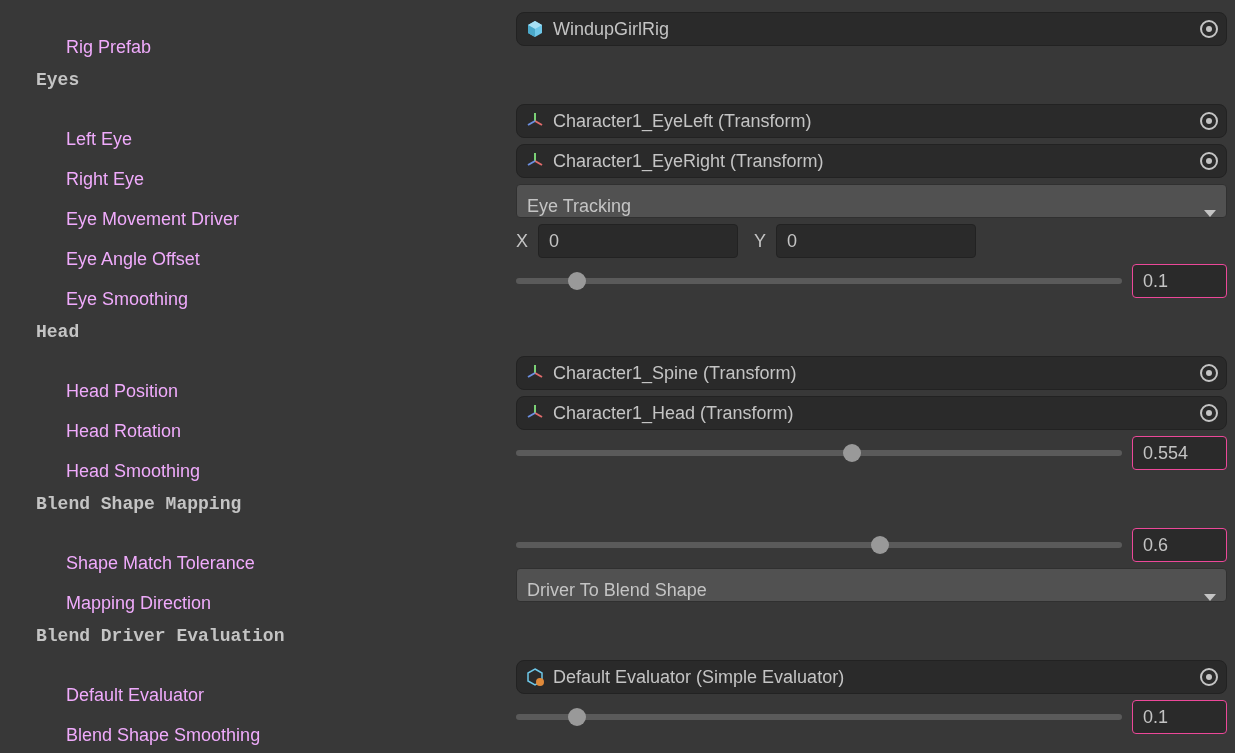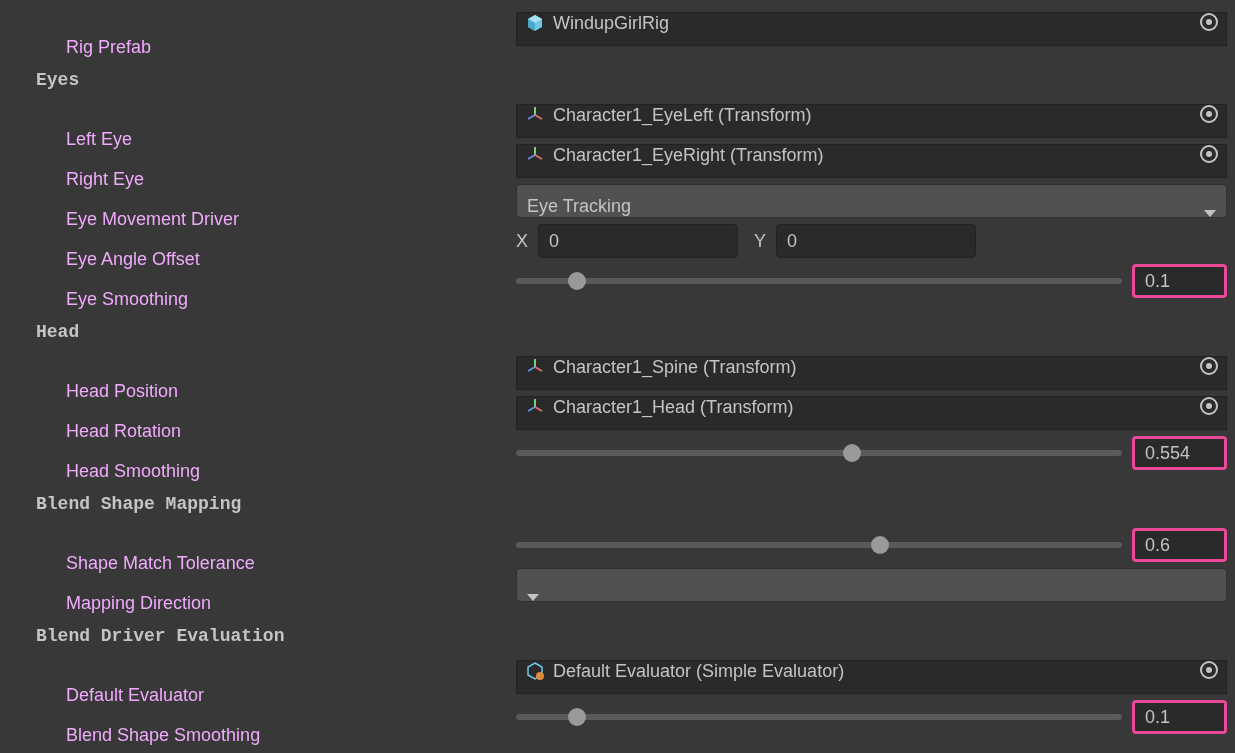--- a/index.html
+++ b/index.html
@@ -36,23 +36,24 @@
     flex: 1 1 auto;
     display: flex;
     align-items: center;
     gap: 6px;
     height: 100%;
   }
   .object-field {
     flex: 1;
     background: #2a2a2a;
     border: 1px solid #222;
-    border-radius: 0;
+    border-radius: 8px;
     height: 34px;
     display: flex;
+    align-items: center;
     padding: 0 8px;
     gap: 8px;
   }
   .object-field .text { flex: 1; color: #c4c4c4; }
   .target-icon {
     width: 18px; height: 18px;
     border: 2px solid #c4c4c4;
     border-radius: 50%;
     position: relative;
     flex-shrink: 0;
@@ -110,21 +111,21 @@
     position: absolute;
     width: 18px; height: 18px;
     background: #999;
     border-radius: 50%;
     top: 50%;
     transform: translate(-50%, -50%);
   }
   .slider-value {
     width: 95px;
     background: #2a2a2a;
-    border: 3px solid #ec4899;
+    border: 1px solid #ec4899;
     border-radius: 4px;
     height: 34px;
     color: #c4c4c4;
     padding: 0 10px;
     font-size: 18px;
   }
   .xy-label { color: #c4c4c4; padding: 0 4px 0 0; }
   .xy-input { width: 200px; }
   
   .ico { width: 20px; height: 20px; flex-shrink: 0; }
@@ -273,20 +274,21 @@
         <div class="slider-thumb" style="left:60%"></div>
       </div>
       <input class="slider-value" value="0.6" style="">
     </div>
   </div>
 </div>
 <div class="row">
   <div class="label">Mapping Direction</div>
   <div class="value-col">
     <div class="dropdown">
+      <span>Driver To Blend Shape</span>
       <span class="caret"></span>
     </div>
   </div>
 </div>
 
 <div class="row section-row">
   <div class="section-header">Blend Driver Evaluation</div>
 </div>
 <div class="row">
   <div class="label">Default Evaluator</div>

